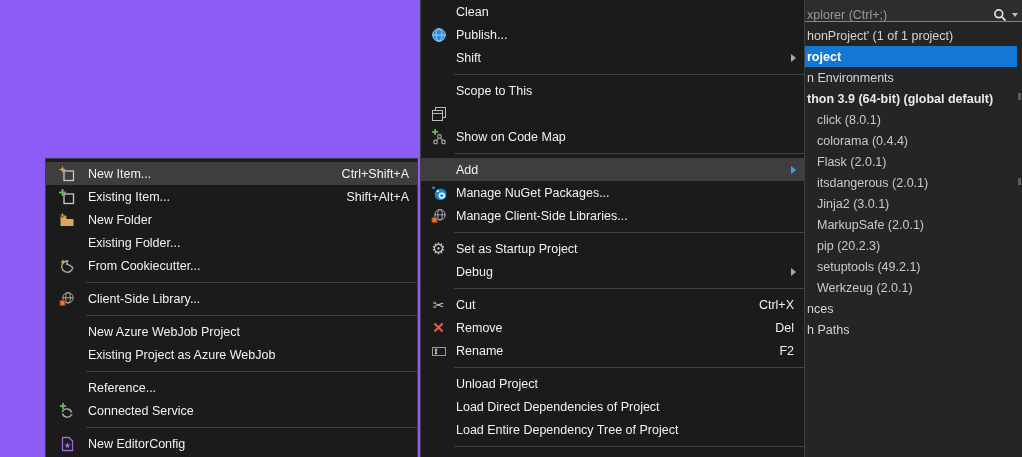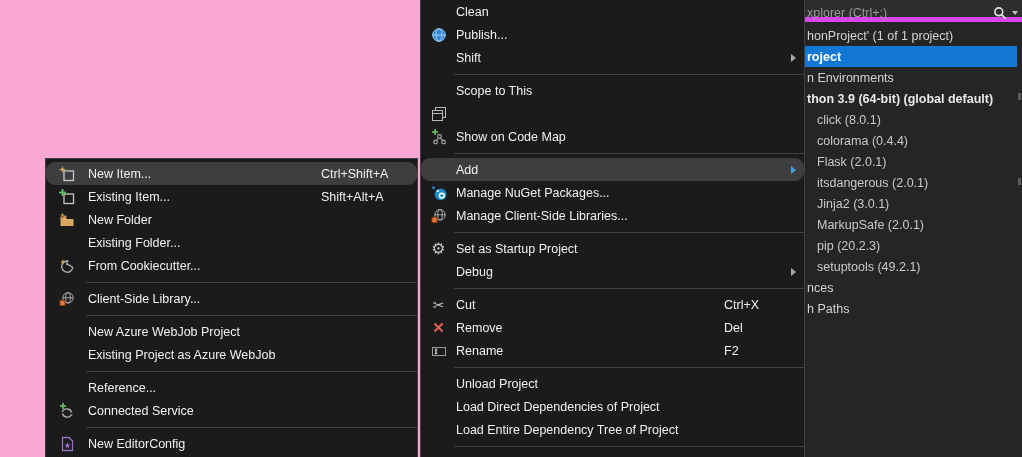--- a/index.html
+++ b/index.html
@@ -1,45 +1,45 @@
 <!DOCTYPE html>
 <html><head>
 <meta charset="utf-8">
 <style>
   * { margin:0; padding:0; box-sizing:border-box; }
   html,body { width:1022px; height:457px; overflow:hidden; }
   body { font-family:"Liberation Sans", sans-serif; font-size:12.5px; background:#2d2d30; }
-  #stage { position:relative; width:1022px; height:457px; overflow:hidden; background:#f9a8d4; }
+  #stage { position:relative; width:1022px; height:457px; overflow:hidden; background:#8b5cf6; }
 
   
   .menu { position:absolute; background:#1b1b1c; border:1px solid #3f3f46; }
   .menu.main { left:420px; top:-2px; width:385px; height:472px; padding-top:1px; }
   .menu.sub  { left:45px;  top:158px; width:373px; height:312px; padding-top:3px; }
   .mrow { position:relative; display:flex; align-items:center; height:23px; color:#f1f1f1; cursor:default; }
-  .mrow.hl { background:#3e3e40;border-radius:9px; }
+  .mrow.hl { background:#3e3e40; }
   .micon { width:35px; display:flex; align-items:center; justify-content:center; flex:0 0 auto; }
   .menu.sub .micon { width:42px; }
   .micon .glyph { color:#c0c0c0; font-size:14px; line-height:1; }
   .micon .glyph.red { color:#e05f54; font-weight:bold; font-size:15px; }
   .micon .glyph.gear { font-size:16px; }
   .mlabel { flex:1 1 auto; white-space:nowrap; overflow:hidden; }
-  .mshort { flex:0 0 auto; text-align:left; white-space:nowrap; }
+  .mshort { flex:0 0 auto; text-align:right; white-space:nowrap; }
   .menu.main .mshort { width:70px; margin-right:10px; }
   .menu.sub  .mshort { width:88px; margin-right:8px; }
   .marrow { position:absolute; right:8px; top:50%; margin-top:-4px; width:0; height:0;
             border-left:5px solid #a8a8a8; border-top:4px solid transparent; border-bottom:4px solid transparent; }
   .marrow.accent { border-left-color:#3ba0e8; }
   .msep { height:10px; display:flex; align-items:center; }
   .msep div { height:1px; background:#414144; flex:1; }
   .menu.main .msep div { margin-left:33px; }
   .menu.sub  .msep div { margin-left:40px; }
 
   
   #explorer { position:absolute; left:805px; top:0; width:217px; height:457px; background:#252526; }
-  #searchbar { height:22px; background:#2d2d30; border-bottom:5px solid #d946ef;
+  #searchbar { height:22px; background:#2d2d30; border-bottom:1px solid #d946ef;
                display:flex; align-items:center; padding:9px 4px 0 2px; }
   #searchtext { flex:1; color:#9a9a9a; white-space:nowrap; overflow:hidden; }
   #searchbar .sicon { display:flex; align-items:center; margin-left:4px; }
   .chev { width:0; height:0; border-top:4px solid #c0c0c0; border-left:3.5px solid transparent;
           border-right:3.5px solid transparent; margin-left:5px; }
   #tree { position:absolute; left:0; top:25px; right:5px; }
   .trow { display:flex; align-items:center; height:21px; color:#d4d4d4; padding-left:2px; white-space:nowrap; overflow:hidden; cursor:default;text-align:right; }
   .trow.ind1 { padding-left:12px; color:#c9c9c9; }
   .trow.bold { font-weight:bold; color:#e9e9e9; }
   .trow.sel { background:#1377d4; color:#ffffff; font-weight:bold; }
@@ -342,20 +342,23 @@
         </div>
         <div class="trow ind1">
           <span>MarkupSafe (2.0.1)</span>
         </div>
         <div class="trow ind1">
           <span>pip (20.2.3)</span>
         </div>
         <div class="trow ind1">
           <span>setuptools (49.2.1)</span>
         </div>
+        <div class="trow ind1">
+          <span>Werkzeug (2.0.1)</span>
+        </div>
         <div class="trow">
           <span>nces</span>
         </div>
         <div class="trow">
           <span>h Paths</span>
         </div>
       </div>
     <div id="scrollstrip">
       <div class="smark" style="top:71px"></div>
       <div class="smark" style="top:156px"></div>

